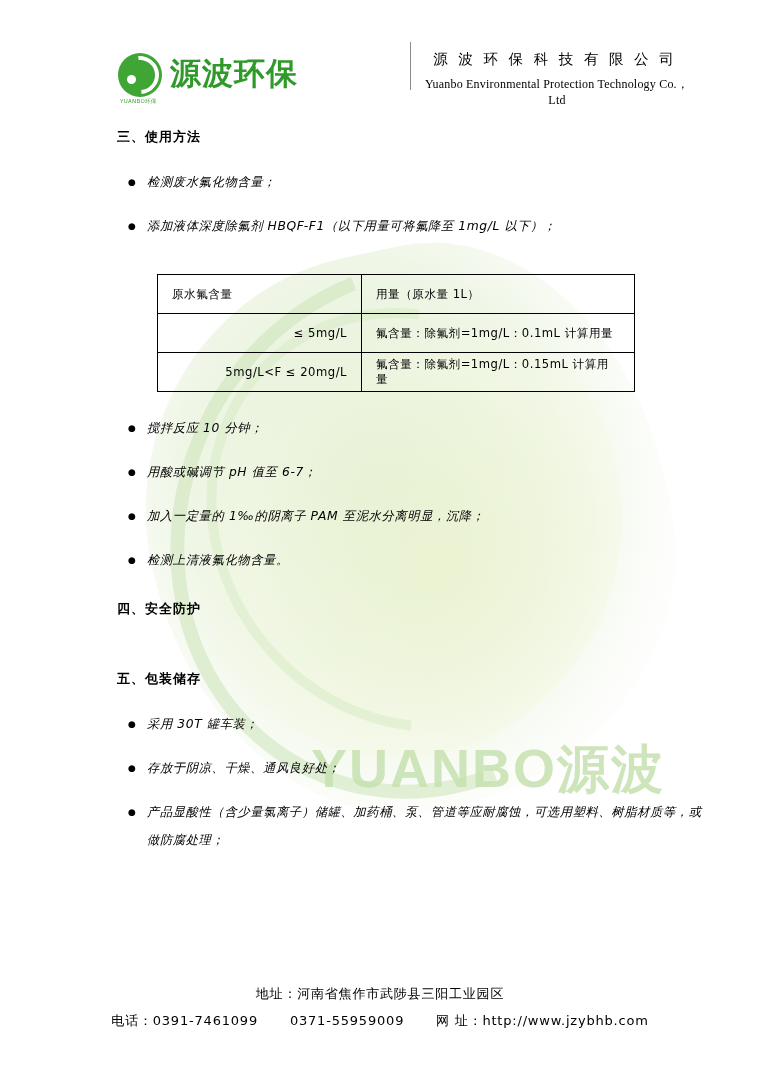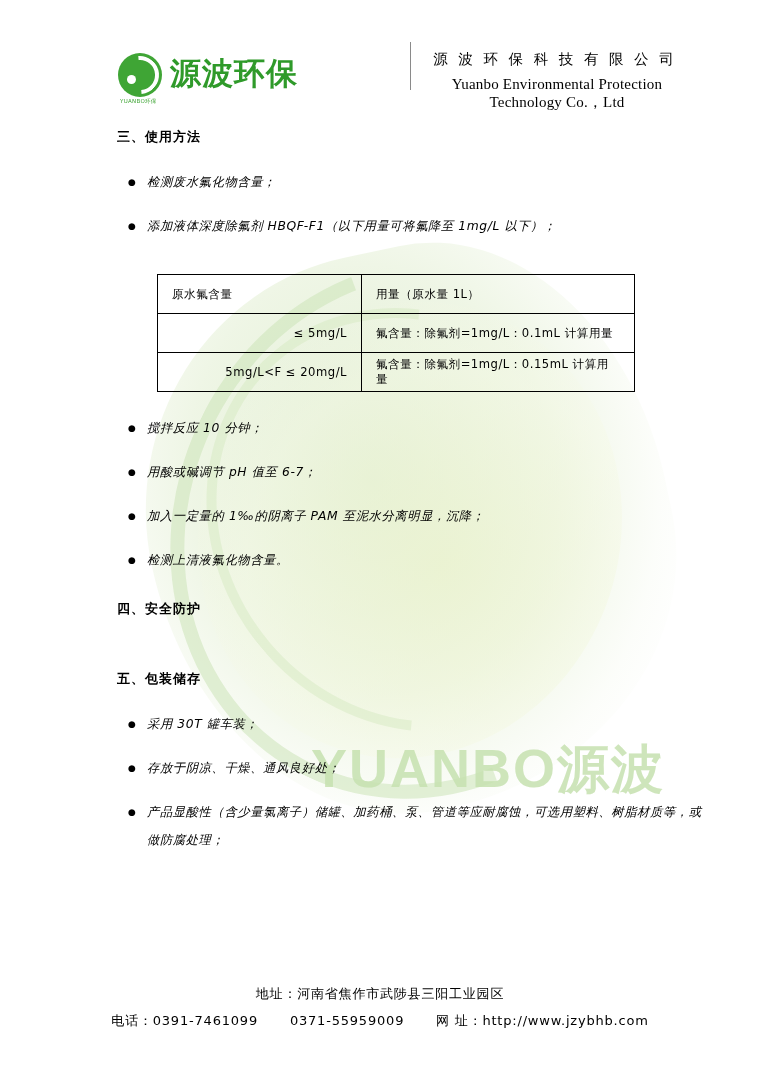--- a/index.html
+++ b/index.html
@@ -153,21 +153,21 @@
     letter-spacing: 3px;
     color: #000;
   }
   .company-en {
     position: absolute;
     left: 418px;
     top: 76px;
     width: 278px;
     text-align: center;
     font-family: "Liberation Serif", serif;
-    font-size: 15px;
+    font-size: 12px;
     letter-spacing: 0.2px;
     color: #000;
   }
 
   
   .body-area {
     position: absolute;
     left: 0;
     top: 128px;
     width: 760px;

